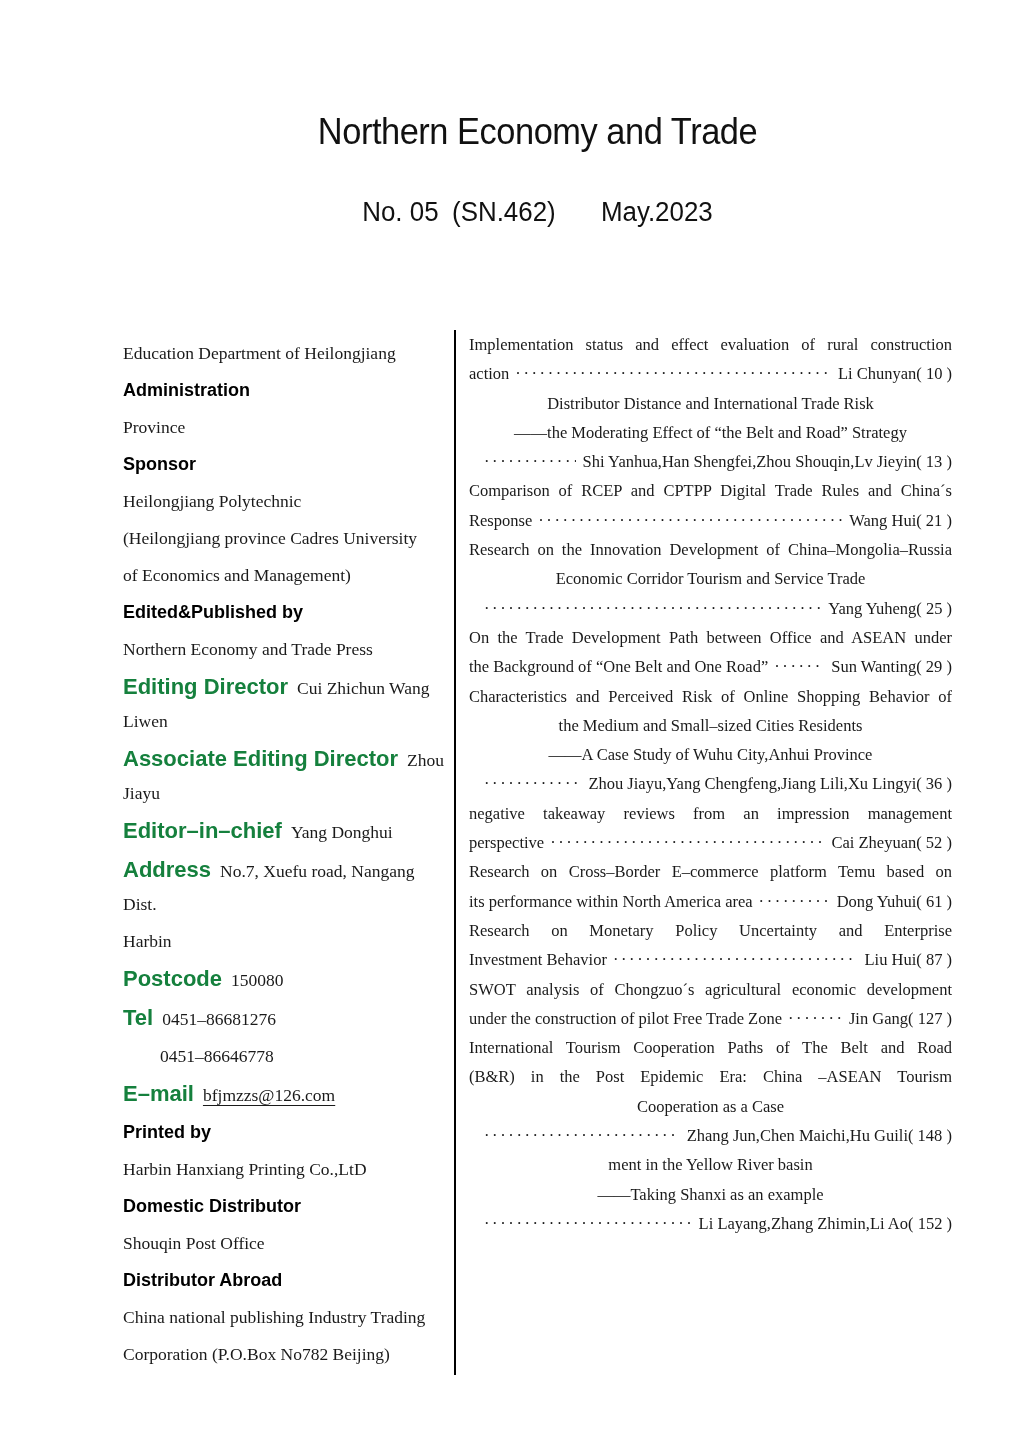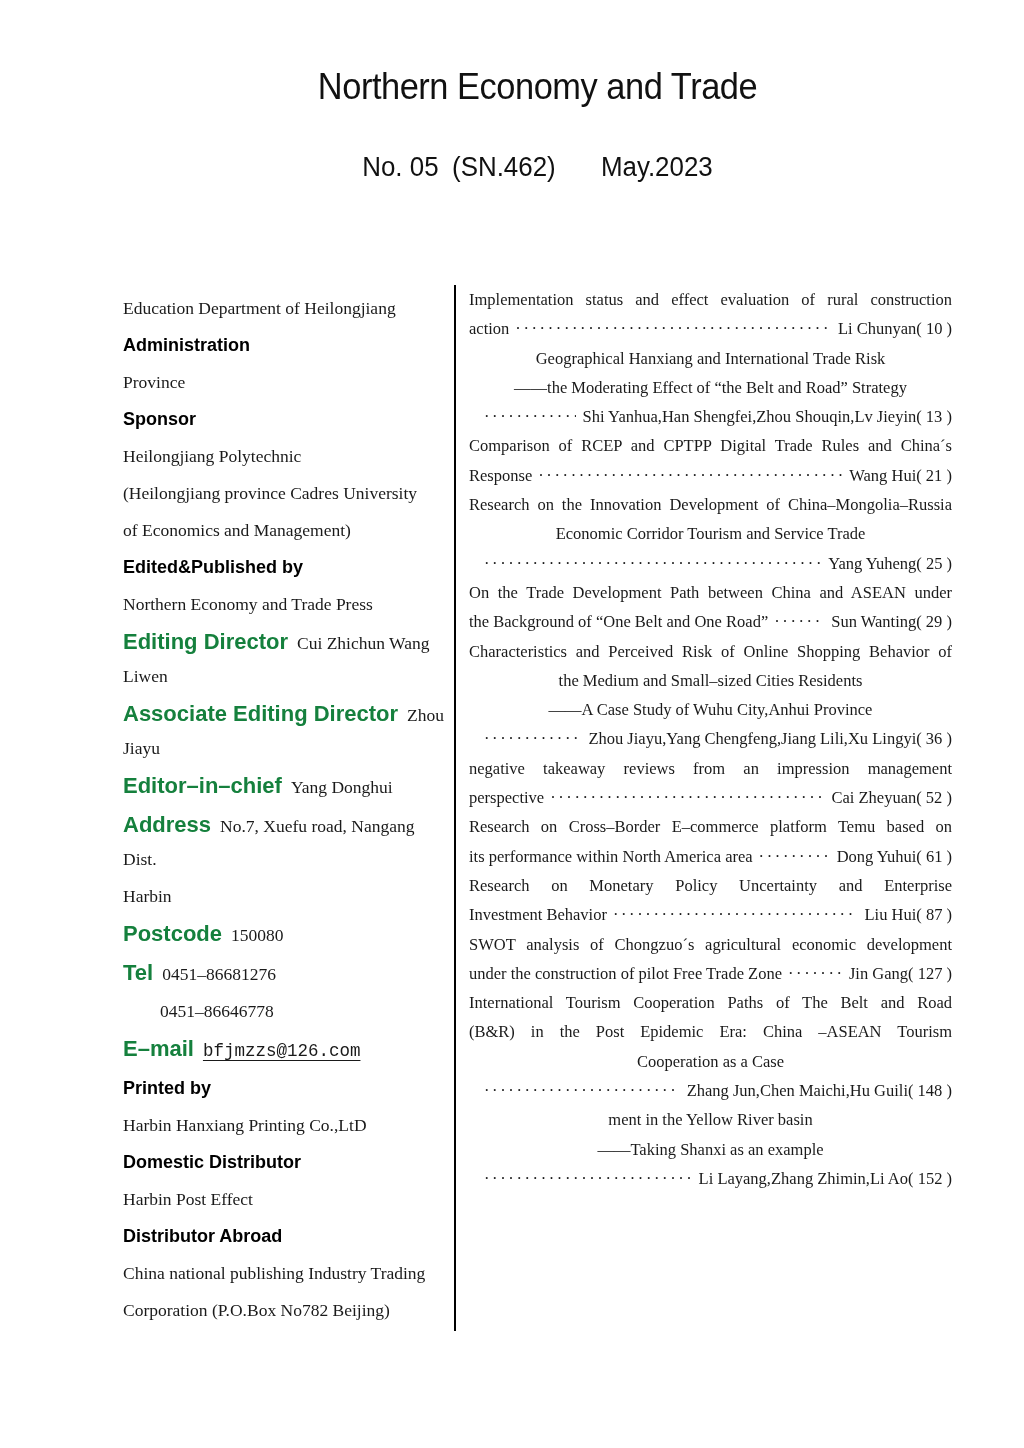--- a/index.html
+++ b/index.html
@@ -1,21 +1,21 @@
 <!DOCTYPE html>
 <html><head>
 <meta charset="utf-8">
 <style>
   html,body{margin:0;padding:0;}
   body{
     width:1024px;height:1448px;background:#ffffff;color:#151515;
     font-family:"Liberation Serif",serif;
     -webkit-font-smoothing:antialiased;
   }
-  .page{box-sizing:border-box;width:1024px;height:1448px;padding:66px 72px 0 123px;overflow:hidden;}
+  .page{box-sizing:border-box;width:1024px;height:1448px;padding:111px 72px 0 123px;overflow:hidden;}
 
   
   .title{
     font-family:"Liberation Sans",sans-serif;font-weight:400;
     font-size:37px;letter-spacing:-.5px;text-align:center;margin:0;
     transform:scaleX(.93);transform-origin:center;
     white-space:nowrap;color:#111;
   }
   .issue-line{
     margin-top:44px;text-align:center;
@@ -32,21 +32,21 @@
     font-size:17.5px;color:#1a1a1a;
   }
   .divider{width:2px;background:#000;margin-left:9px;flex:0 0 2px;}
   .right-col{flex:1 1 auto;padding-left:13px;font-size:16.5px;color:#1a1a1a;min-width:0;}
 
   
   .m-row{line-height:33px;margin-bottom:4px;}
   .m-heading{font-family:"Liberation Sans",sans-serif;font-weight:700;font-size:18px;color:#000;}
   .m-pair .label{font-family:"Liberation Sans",sans-serif;font-weight:700;font-size:22px;color:#15803d;margin-right:9px;}
   .m-indent{padding-left:37px;}
-  .email{text-decoration:underline;text-underline-offset:4px;color:#1a1a1a;font-family:Liberation Mono, monospace;}
+  .email{text-decoration:underline;text-underline-offset:4px;color:#1a1a1a;}
 
   
   .toc-line{line-height:29.3px;min-height:29.3px;text-align:center;}
   .toc-line.just{text-align:justify;text-align-last:justify;}
   .toc-line.leader{display:flex;align-items:baseline;}
   .toc-line .pre{white-space:nowrap;}
   .toc-line .dots{
     flex:1 1 auto;overflow:hidden;white-space:nowrap;
     letter-spacing:2.6px;margin:0 7px 0 6px;min-width:18px;
   }
@@ -83,52 +83,52 @@
         <div class="m-row m-pair"><span class="label">Editor–in–chief</span><span class="value">Yang Donghui</span></div>
         <div class="m-row m-pair"><span class="label">Address</span><span class="value">No.7,  Xuefu road, Nangang Dist.</span></div>
         <div class="m-row m-para">Harbin</div>
         <div class="m-row m-pair"><span class="label">Postcode</span><span class="value">150080</span></div>
         <div class="m-row m-pair"><span class="label">Tel</span><span class="value">0451–86681276</span></div>
         <div class="m-row m-indent">0451–86646778</div>
         <div class="m-row m-pair"><span class="label">E–mail</span><span class="value email">bfjmzzs@126.com</span></div>
         <div class="m-row m-heading">Printed by</div>
         <div class="m-row m-para">Harbin Hanxiang Printing Co.,LtD</div>
         <div class="m-row m-heading">Domestic Distributor</div>
-        <div class="m-row m-para">Harbin Post Effect</div>
+        <div class="m-row m-para">Shouqin Post Office</div>
         <div class="m-row m-heading">Distributor Abroad</div>
         <div class="m-row m-para">China national publishing Industry Trading</div>
         <div class="m-row m-para">Corporation (P.O.Box No782 Beijing)</div>
       </div>
     <div class="divider"></div>
     <div class="right-col" id="toc-list">
         <div class="toc-line just">Implementation status and effect evaluation of rural construction</div>
         <div class="toc-line leader">
           <span class="pre">action</span>
           <span class="dots"></span>
           <span class="author">Li Chunyan( 10 )</span>
         </div>
-        <div class="toc-line">Geographical Hanxiang and International Trade Risk</div>
+        <div class="toc-line">Distributor Distance and International Trade Risk</div>
         <div class="toc-line">——the Moderating Effect of “the Belt and Road” Strategy</div>
         <div class="toc-line leader no-pre">
           <span class="dots"></span>
           <span class="author">Shi Yanhua,Han Shengfei,Zhou Shouqin,Lv Jieyin( 13 )</span>
         </div>
         <div class="toc-line just">Comparison of RCEP and CPTPP Digital Trade Rules and China´s</div>
         <div class="toc-line leader">
           <span class="pre">Response</span>
           <span class="dots"></span>
           <span class="author">Wang Hui( 21 )</span>
         </div>
         <div class="toc-line just">Research on the Innovation Development of China–Mongolia–Russia</div>
         <div class="toc-line">Economic Corridor Tourism and Service Trade</div>
         <div class="toc-line leader no-pre">
           <span class="dots"></span>
           <span class="author">Yang Yuheng( 25 )</span>
         </div>
-        <div class="toc-line just">On the Trade Development Path between China and ASEAN under</div>
+        <div class="toc-line just">On the Trade Development Path between Office and ASEAN under</div>
         <div class="toc-line leader">
           <span class="pre">the Background of “One Belt and One Road”</span>
           <span class="dots"></span>
           <span class="author">Sun Wanting( 29 )</span>
         </div>
         <div class="toc-line just">Characteristics and Perceived Risk of Online Shopping Behavior of</div>
         <div class="toc-line">the Medium and Small–sized Cities Residents</div>
         <div class="toc-line">——A Case Study of Wuhu City,Anhui Province</div>
         <div class="toc-line leader no-pre">
           <span class="dots"></span>

